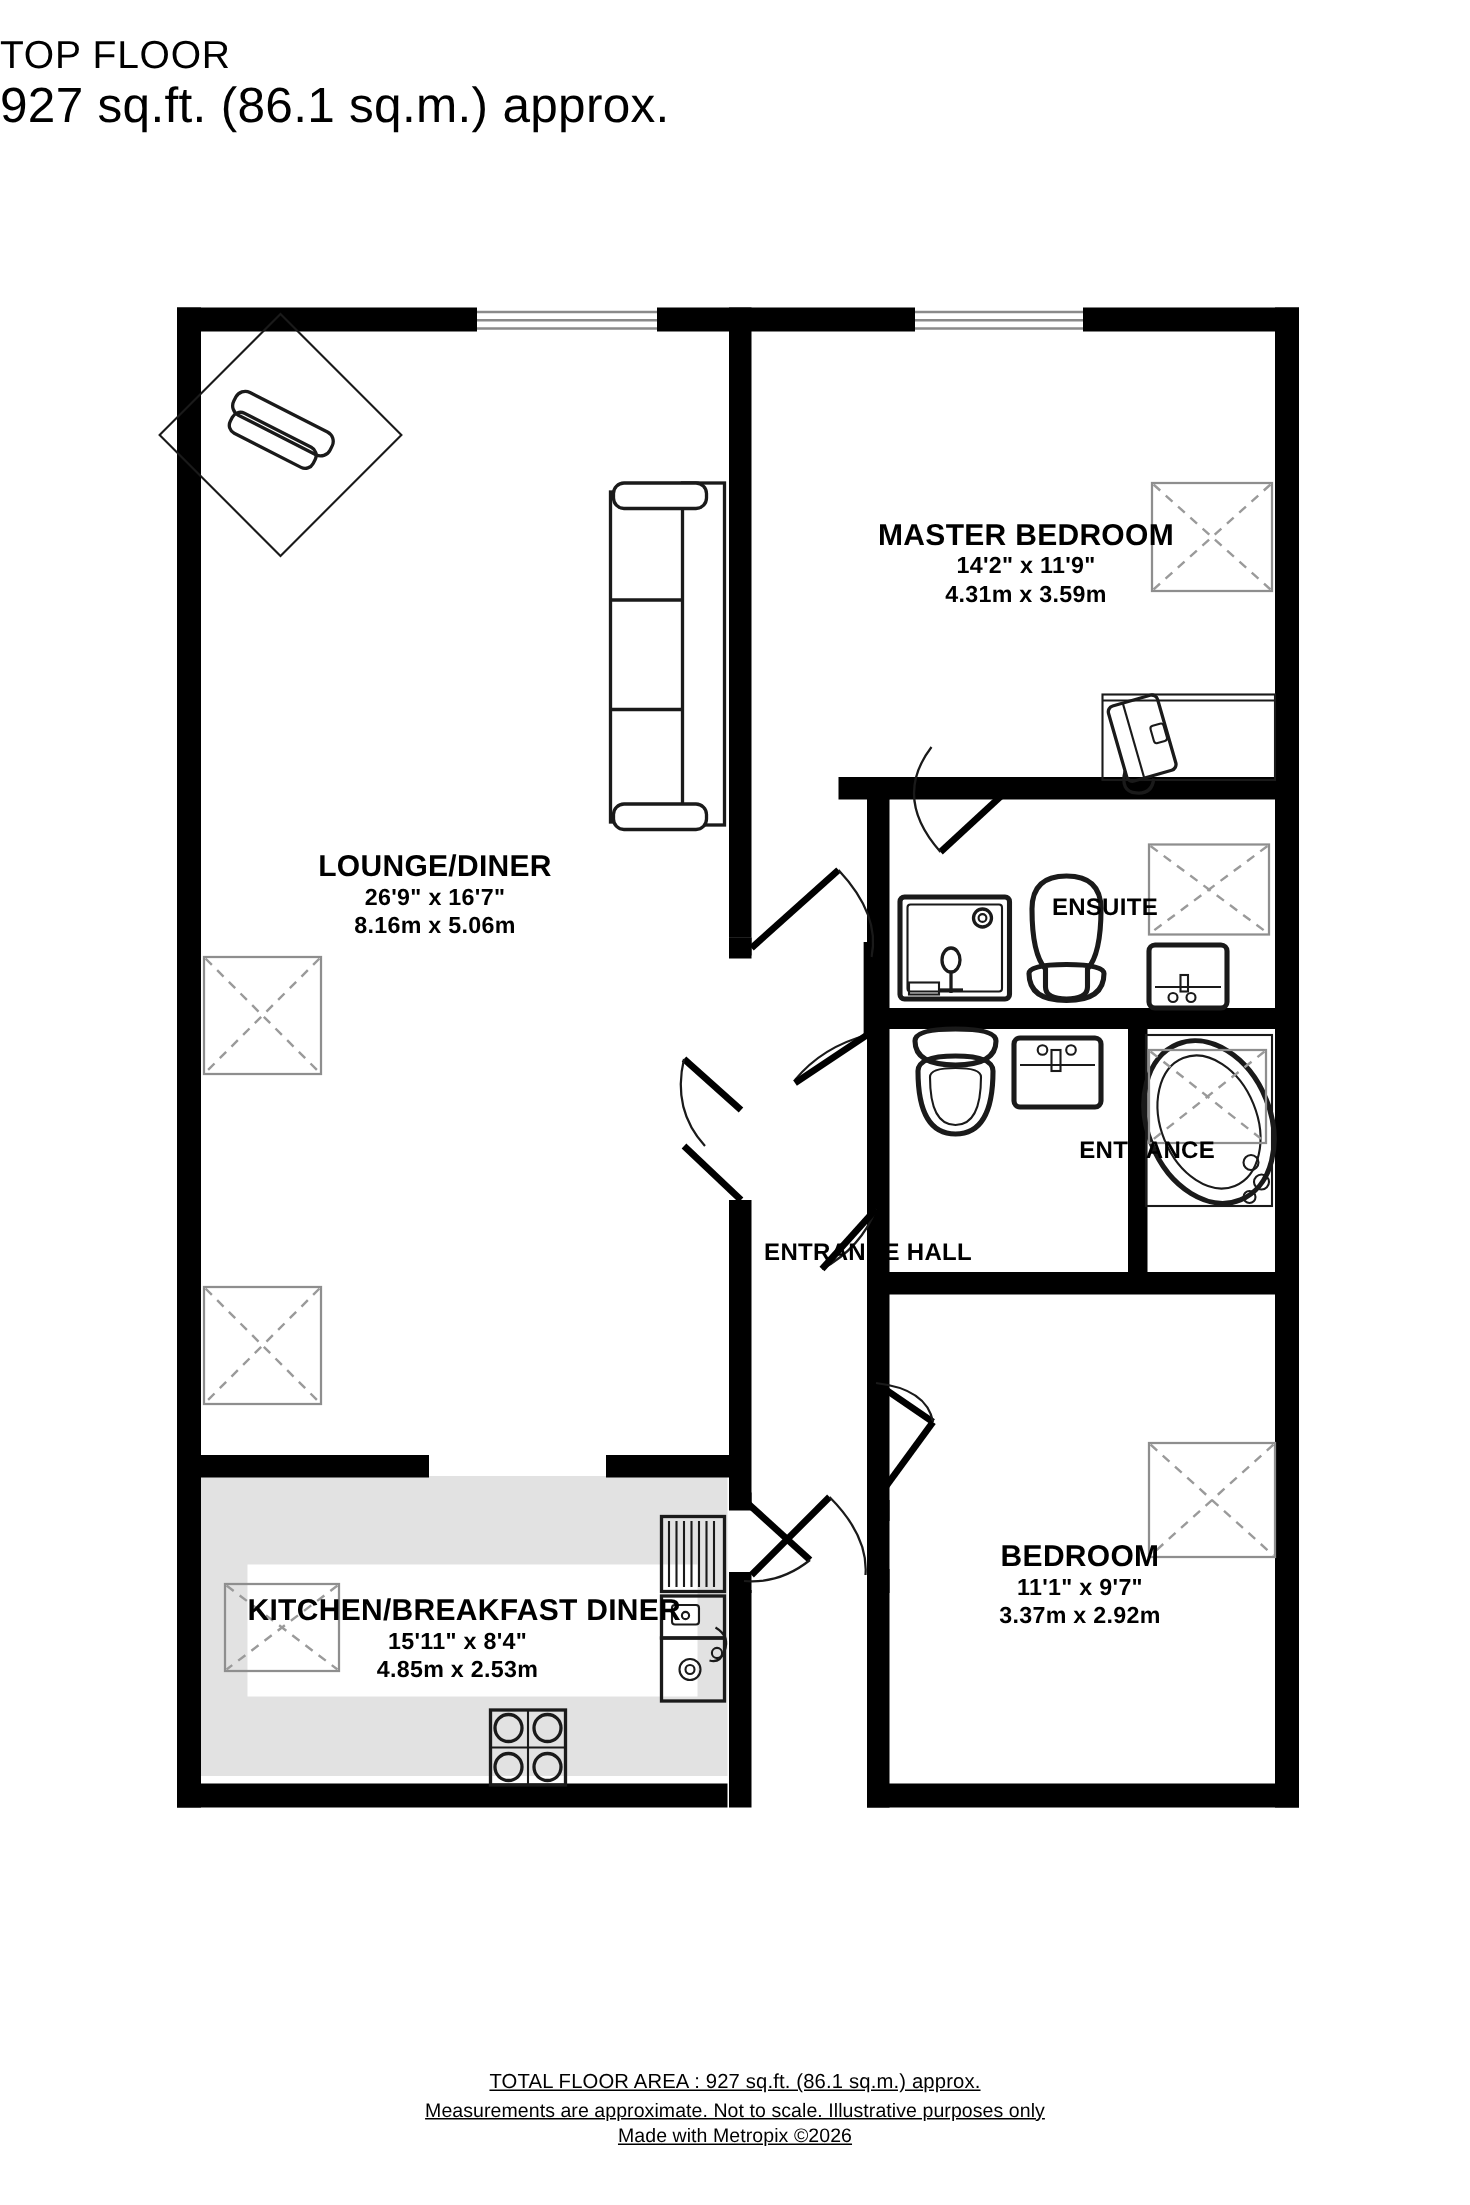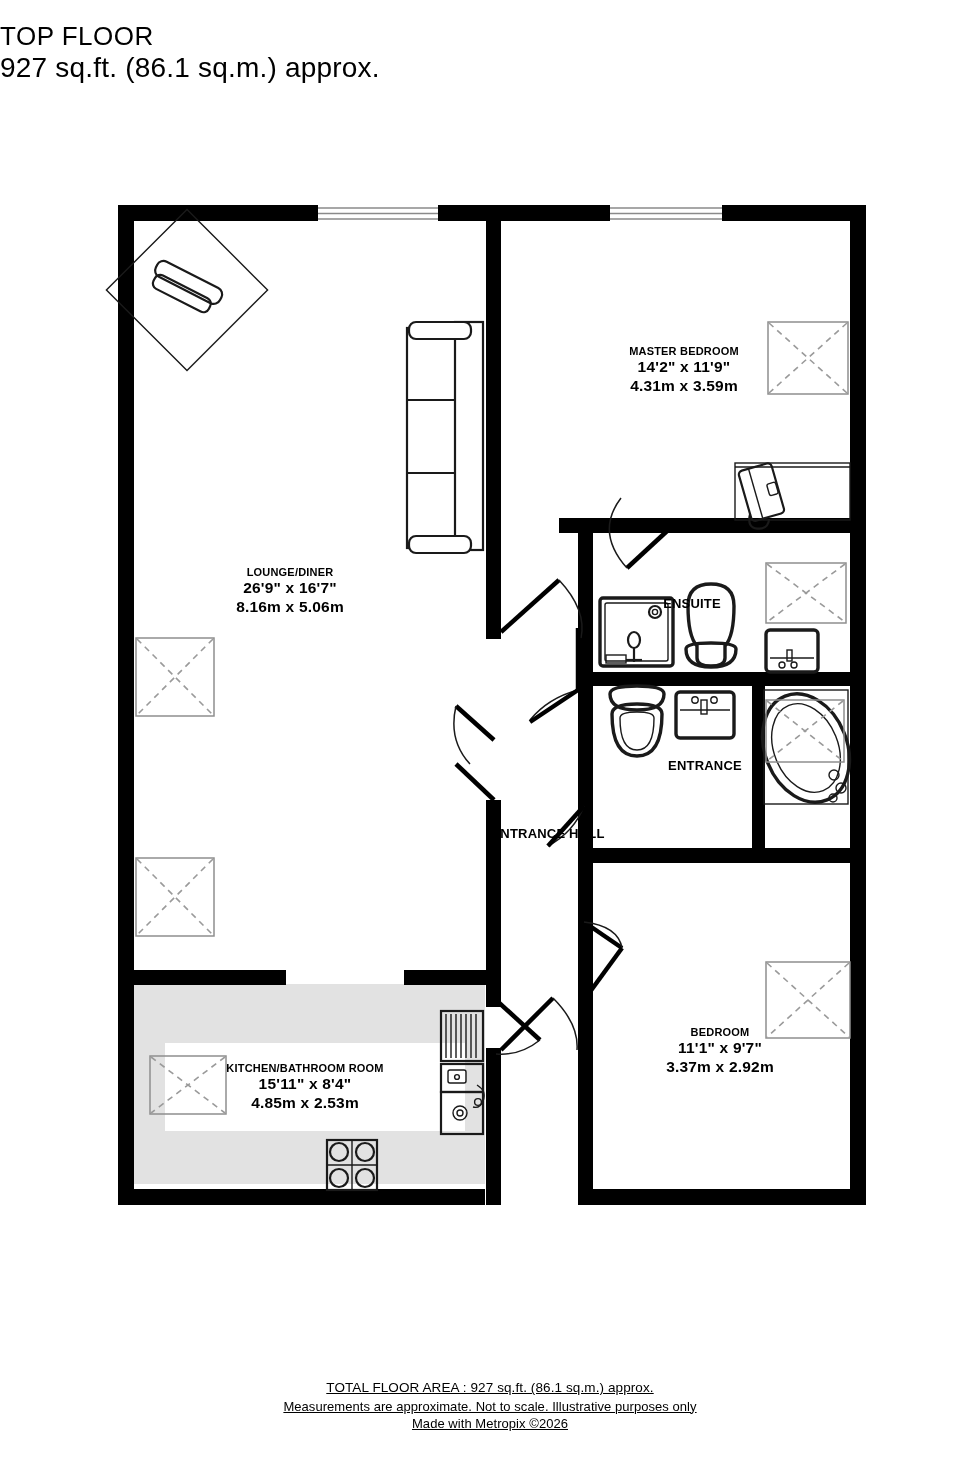--- a/index.html
+++ b/index.html
@@ -30,21 +30,21 @@
     left: 0;
     width: 980px;
   }
   .header .title {
     font-size: 26px;
     letter-spacing: 0.5px;
     line-height: 1.12;
     font-weight: 400;
   }
   .header .subtitle {
-    font-size: 28px;
+    font-size: 33px;
     letter-spacing: 0.2px;
     line-height: 1.18;
     font-weight: 400;
   }
 
   
   .footer {
     position: absolute;
     top: 1378px;
     left: 0;
@@ -73,31 +73,31 @@
 
   
   .room-label {
     position: absolute;
     text-align: center;
     line-height: 1.22;
     white-space: nowrap;
     pointer-events: none;
   }
   .room-label .name {
-    font-size: 11px;
+    font-size: 20px;
     font-weight: bold;
     letter-spacing: 0.2px;
   }
   .room-label .dim-imp,
   .room-label .dim-met {
     font-size: 15.5px;
     font-weight: bold;
     letter-spacing: 0.2px;
   }
-  .room-label.single .name { font-size: 13px; }
+  .room-label.single .name { font-size: 16px; text-align: right; }
 </style>
 </head>
 <body>
 
 <div id="plan-root">
 
   <div class="header">
     <div class="title">TOP FLOOR</div>
     <div class="subtitle">927 sq.ft. (86.1 sq.m.) approx.</div>
   </div>
@@ -382,21 +382,21 @@
     <div class="dim-met">4.31m  x 3.59m</div>
   </div>
 
   <div class="room-label" style="left:600px; top:1026px; width:240px;">
     <div class="name">BEDROOM</div>
     <div class="dim-imp">11'1"  x 9'7"</div>
     <div class="dim-met">3.37m  x 2.92m</div>
   </div>
 
   <div class="room-label" style="left:165px; top:1062px; width:280px;">
-    <div class="name">KITCHEN/BATHROOM ROOM</div>
+    <div class="name">KITCHEN/BREAKFAST DINER</div>
     <div class="dim-imp">15'11"  x 8'4"</div>
     <div class="dim-met">4.85m  x 2.53m</div>
   </div>
 
   <div class="room-label single" style="left:612px; top:596px; width:160px;">
     <div class="name">ENSUITE</div>
   </div>
 
   <div class="room-label single" style="left:600px; top:758px; width:210px;">
     <div class="name">ENTRANCE</div>

